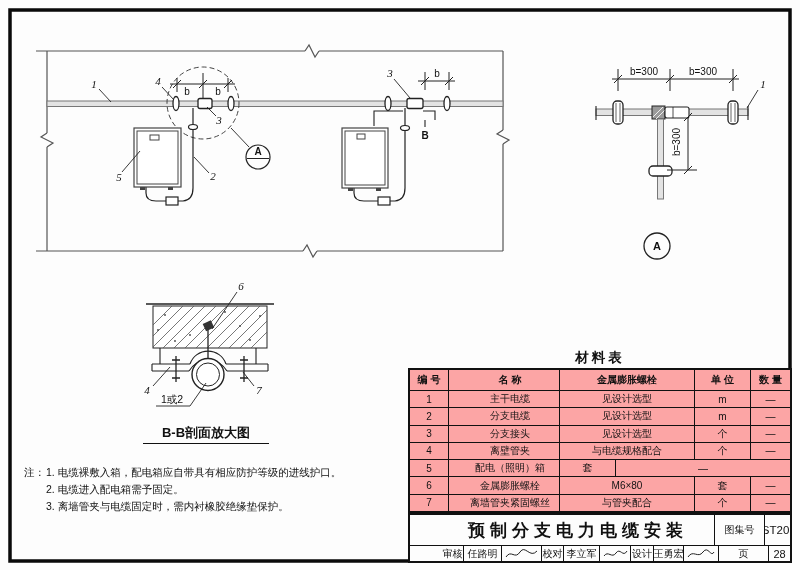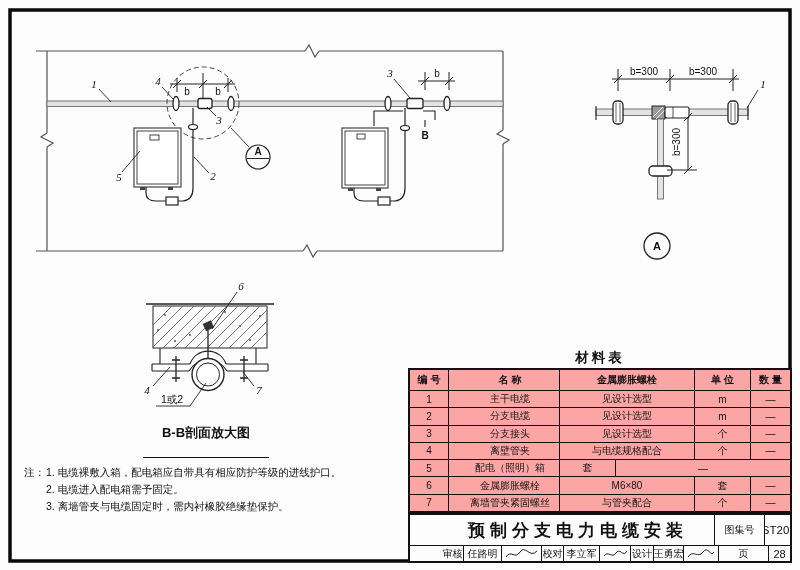--- a/index.html
+++ b/index.html
@@ -9,21 +9,21 @@
   svg text{fill:#111;}
   .callout{font:italic 11px "Liberation Serif","DejaVu Serif",serif;}
   .dimtxt{font:10px "Liberation Sans",sans-serif;}
   .marktxt{font:bold 10px "Liberation Sans",sans-serif;}
   
   #notes{left:24px;top:464px;width:380px;font-size:10.5px;line-height:17px;color:#111;}
   #notes .nrow{display:flex;}
   #notes .npre{flex:0 0 22px;}
   
   #bb-caption{left:143px;top:424px;width:126px;text-align:center;font-size:13px;font-weight:bold;
-    color:#111;border-bottom:1.5px solid #111;padding-bottom:15px;}
+    color:#111;border-bottom:1.5px solid #111;padding-bottom:1px;}
   
   #mt-title{left:408px;top:349px;width:384px;text-align:center;font-size:13.5px;font-weight:bold;letter-spacing:3px;color:#111;}
   #mtable{left:408px;top:368px;width:384px;height:145px;border:2px solid #111;box-sizing:border-box;
     display:flex;flex-direction:column;background:#fca5a5;}
   .mt-row{display:flex;flex:1;border-top:1px solid #111;}
   .mt-row.hdr{flex:0 0 20px;border-top:none;font-weight:bold;}
   .mt-c{border-left:1px solid #111;display:flex;align-items:center;justify-content:center;
     font-size:10px;color:#111;overflow:hidden;white-space:nowrap;}
   .mt-c:first-child{border-left:none;}
   .c0{flex:0 0 38px;} .c1{flex:0 0 98px;padding-left:12px;} .c2{flex:0 0 134px;} .c3{flex:0 0 55px;} .c4{flex:1;}

